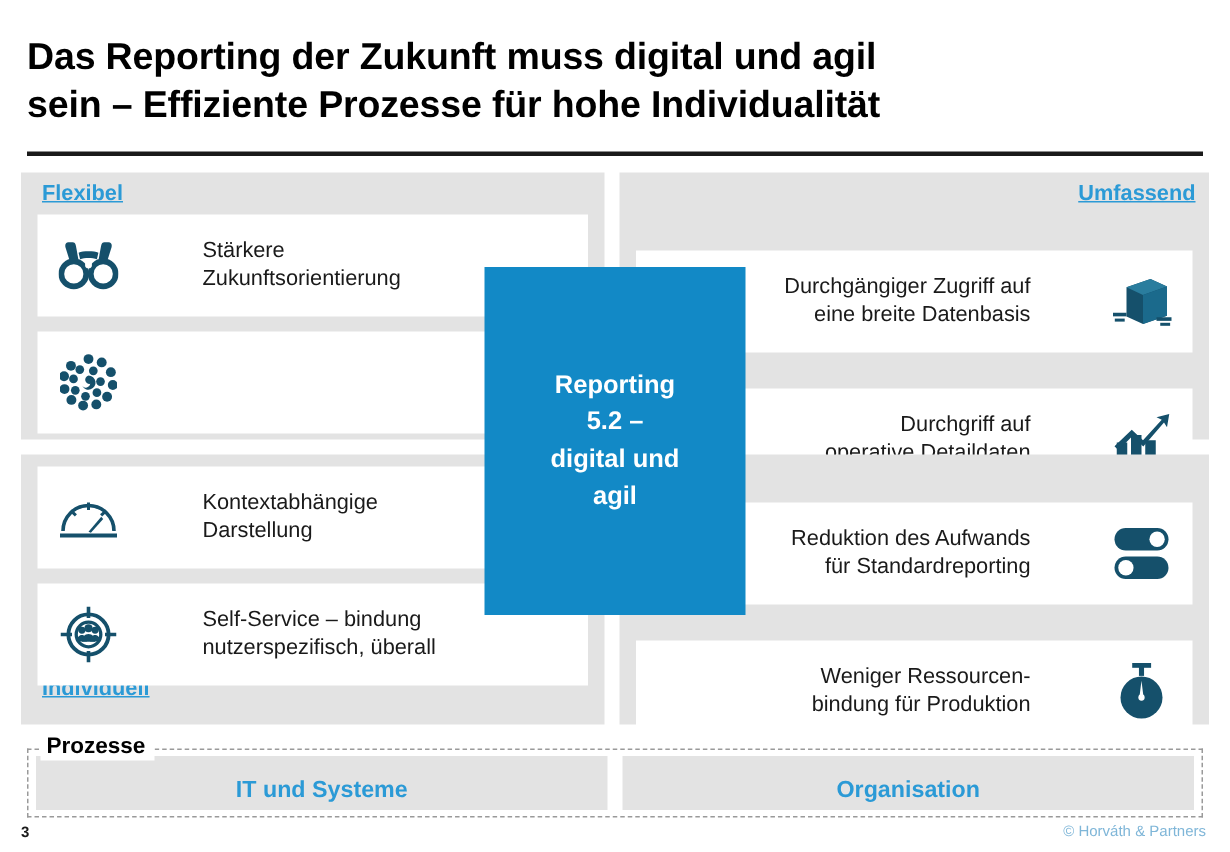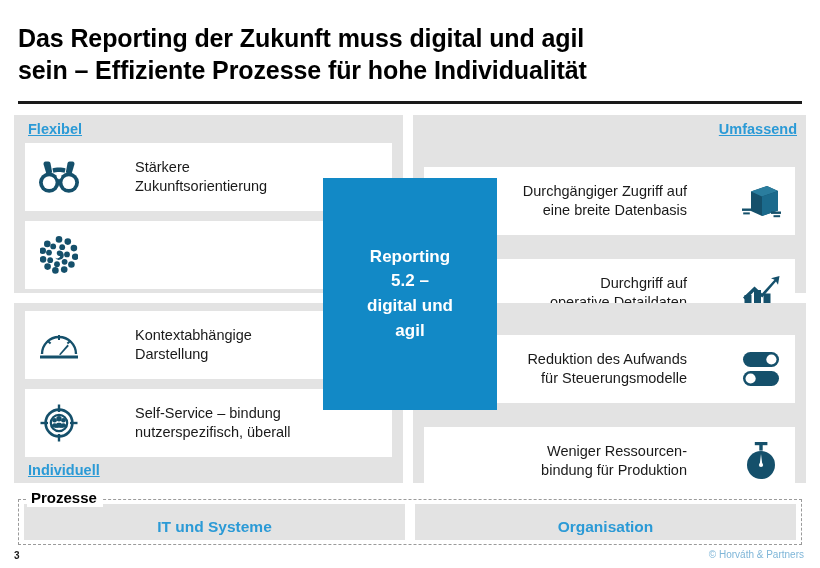--- a/index.html
+++ b/index.html
@@ -61,21 +61,21 @@
   .quad-label {
     position: absolute;
     font-size: 14.5px;
     font-weight: bold;
     color: #2b9ad6;
     white-space: nowrap;
     text-decoration: underline;
   }
   .quad.tl .quad-label { left: 14px; top: 6px; }
   .quad.tr .quad-label { right: 9px; top: 6px; }
-  .quad.bl .quad-label { left: 14px; bottom: 5px; }
+  .quad.bl .quad-label { left: 14px; bottom: 16px; }
   .quad.br .quad-label { right: 12px; bottom: 5px; }
 
   .cards {
     position: absolute;
     left: 11px;
     right: 11px;
   }
   .quad.tl .cards, .quad.tr .cards { top: 28px; bottom: 8px; }
   .quad.bl .cards, .quad.br .cards { top: 8px; bottom: 26px; }
 
@@ -335,21 +335,21 @@
 
     </div>
   </div>
 
   <div class="quad br">
     <div class="quad-label">Reporting</div>
     <div class="cards">
 
       <div class="card right">
         <span class="card-text">Reduktion des Aufwands
-für Steuerungsmodelle</span>
+für Standardreporting</span>
         <span class="icon">
           <svg width="40" height="38" viewBox="0 0 40 38" fill="currentColor">
             <rect x="2" y="2" width="36" height="15" rx="7.5"></rect>
             <circle cx="30.4" cy="9.5" r="5.1" fill="#ffffff"></circle>
             <rect x="2" y="21" width="36" height="15" rx="7.5"></rect>
             <circle cx="9.6" cy="28.5" r="5.1" fill="#ffffff"></circle>
           </svg>
         </span>
       </div>
 

